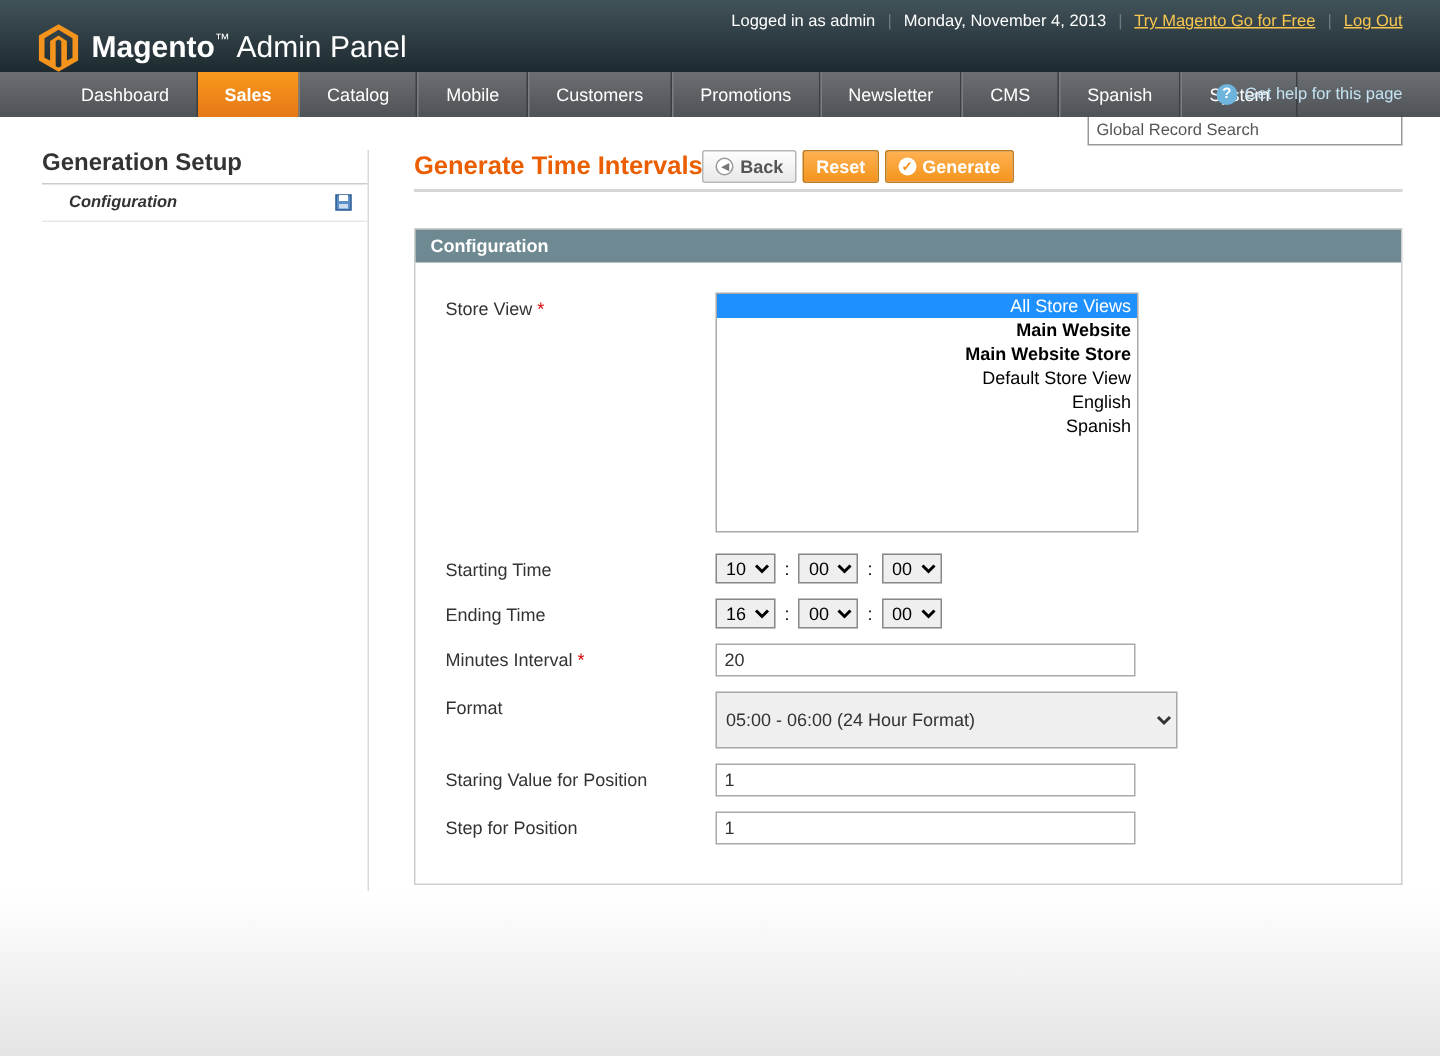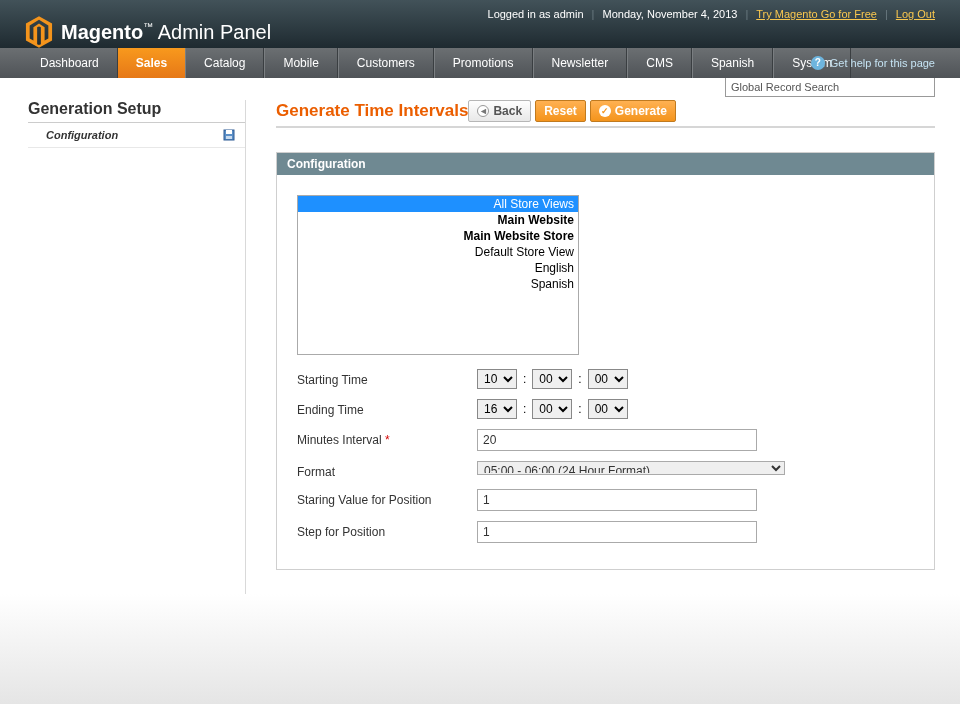--- a/index.html
+++ b/index.html
@@ -10,21 +10,21 @@
     .logo-wrap { display: flex; align-items: center; gap: 8px; }
     .logo-text { color: #fff; font-size: 20px; font-weight: normal; }
     .logo-text b { font-weight: bold; }
     .header-right { position: absolute; right: 25px; top: 8px; color: #fff; font-size: 11px; text-align: right; }
     .header-links { margin-bottom: 20px; }
     .header-links a { color: #f9c74f; text-decoration: underline; }
     .header-links .sep { color: #6a7a80; margin: 0 5px; }
     .search-box { width: 210px; height: 20px; border: 1px solid #999; padding: 2px 5px; font-size: 11px; color: #555; margin-top: 37px; }
     
     
-    .main-nav { background: linear-gradient(to bottom, #6b6f72 0%, #4f5357 100%); height: 30px; display: flex; align-items: stretch; padding-left: 22px; position: relative; }
+    .main-nav { background: linear-gradient(to bottom, #6b6f72 0%, #4f5357 100%); height: 30px; display: flex; align-items: stretch; padding-left: 36px; position: relative; }
     .nav-item { color: #fff; padding: 0 18px; display: flex; align-items: center; font-size: 12px; cursor: pointer; border-right: 1px solid #3a3e41; border-left: 1px solid #7a7e81; }
     .nav-item:first-child { border-left: none; }
     .nav-item.active { background: linear-gradient(to bottom, #f8991d 0%, #e67817 100%); font-weight: bold; border: none; text-align: right; }
     .nav-help { position: absolute; right: 25px; top: 0; height: 30px; display: flex; align-items: center; color: #fff; font-size: 11px; gap: 5px; }
     .nav-help a { color: #c5e3f3; text-decoration: none; }
     
     
     .content-wrap { display: flex; padding: 22px 25px 0 28px; gap: 30px; }
     
     
@@ -52,21 +52,21 @@
     .listbox { width: 282px; height: 160px; border: 1px solid #aaa; overflow-y: scroll; background: #fff; font-size: 12px; text-align: right;}
     .list-opt { padding: 1px 4px; cursor: default;}
     .list-opt.selected { background: #1e90ff; color: #fff;}
     .list-opt.bold { font-weight: bold;}
     .list-opt.indent1 { padding-left: 20px;}
     .list-opt.indent2 { padding-left: 40px;}
     
     .time-select { display: inline-flex; align-items: center; gap: 6px;}
     .time-select select { border: 1px solid #888; height: 20px; font-size: 12px; padding: 0 2px;}
     .text-input { width: 280px; height: 22px; border: 1px solid #aaa; padding: 2px 5px; font-size: 12px; color: #333;}
-    .select-input { width: 308px; height: 14px; border: 1px solid #aaa; padding: 1px 2px; font-size: 12px; color: #333;}
+    .select-input { width: 308px; height: 38px; border: 1px solid #aaa; padding: 1px 2px; font-size: 12px; color: #333;}
     
     
     .footer-grad { position: absolute; bottom: 0; left: 0; right: 0; height: 110px; background: linear-gradient(to bottom, #fff 0%, #e5e5e5 100%);}
     
     
     .mg-logo { width: 28px; height: 32px;}
     .help-ico, .save-ico { width: 14px; height: 14px; display: inline-block; border-radius: 50%;}
     .help-ico { background: #6eb5de; color: #fff; text-align: center; font-size: 10px; font-weight: bold; line-height: 14px;}
     .back-ico, .check-ico { width: 12px; height: 12px; border-radius: 50%; display: inline-flex; align-items: center; justify-content: center; font-size: 9px;}
     .back-ico { background: #fff; border: 1px solid #999; color: #777;}
@@ -142,20 +142,21 @@
             <span>Generate</span>
           </button>
       </div>
     </div>
 
     <div class="panel">
       <div class="panel-head">Configuration</div>
       <div class="panel-body">
 
         <div class="form-row">
+          <div class="form-label"><span>Store View</span> <span class="req">*</span></div>
           <div class="form-field">
             <div class="listbox">
               <div class="list-opt selected">All Store Views</div>
               <div class="list-opt bold">Main Website</div>
               <div class="list-opt bold indent1">Main Website Store</div>
               <div class="list-opt indent2">Default Store View</div>
               <div class="list-opt indent2">English</div>
               <div class="list-opt indent2">Spanish</div>
             </div>
           </div>

